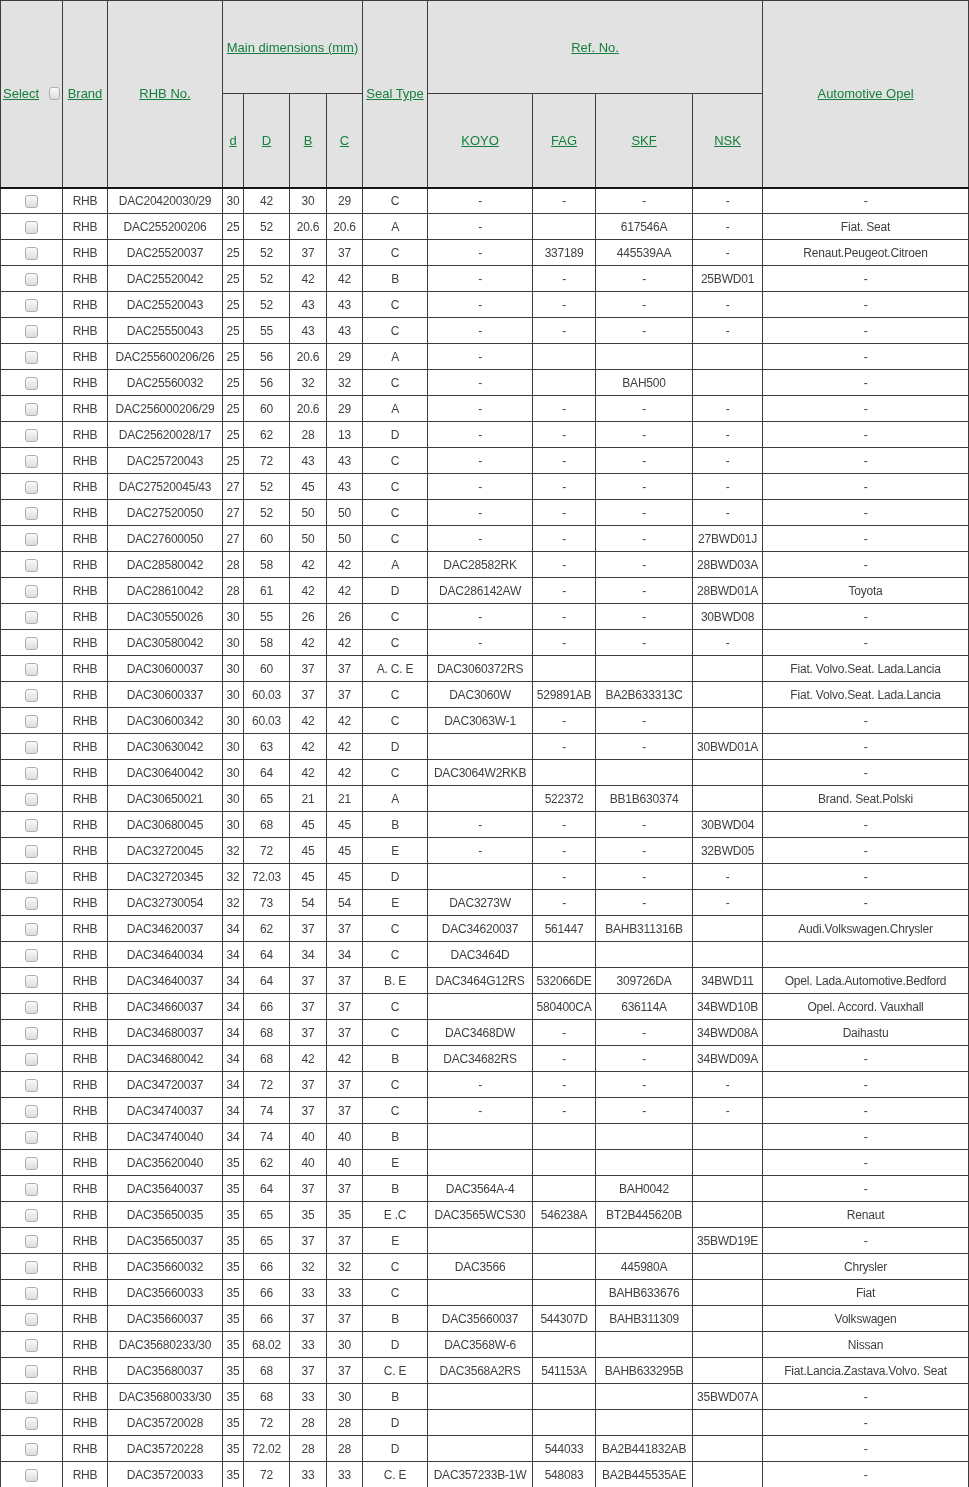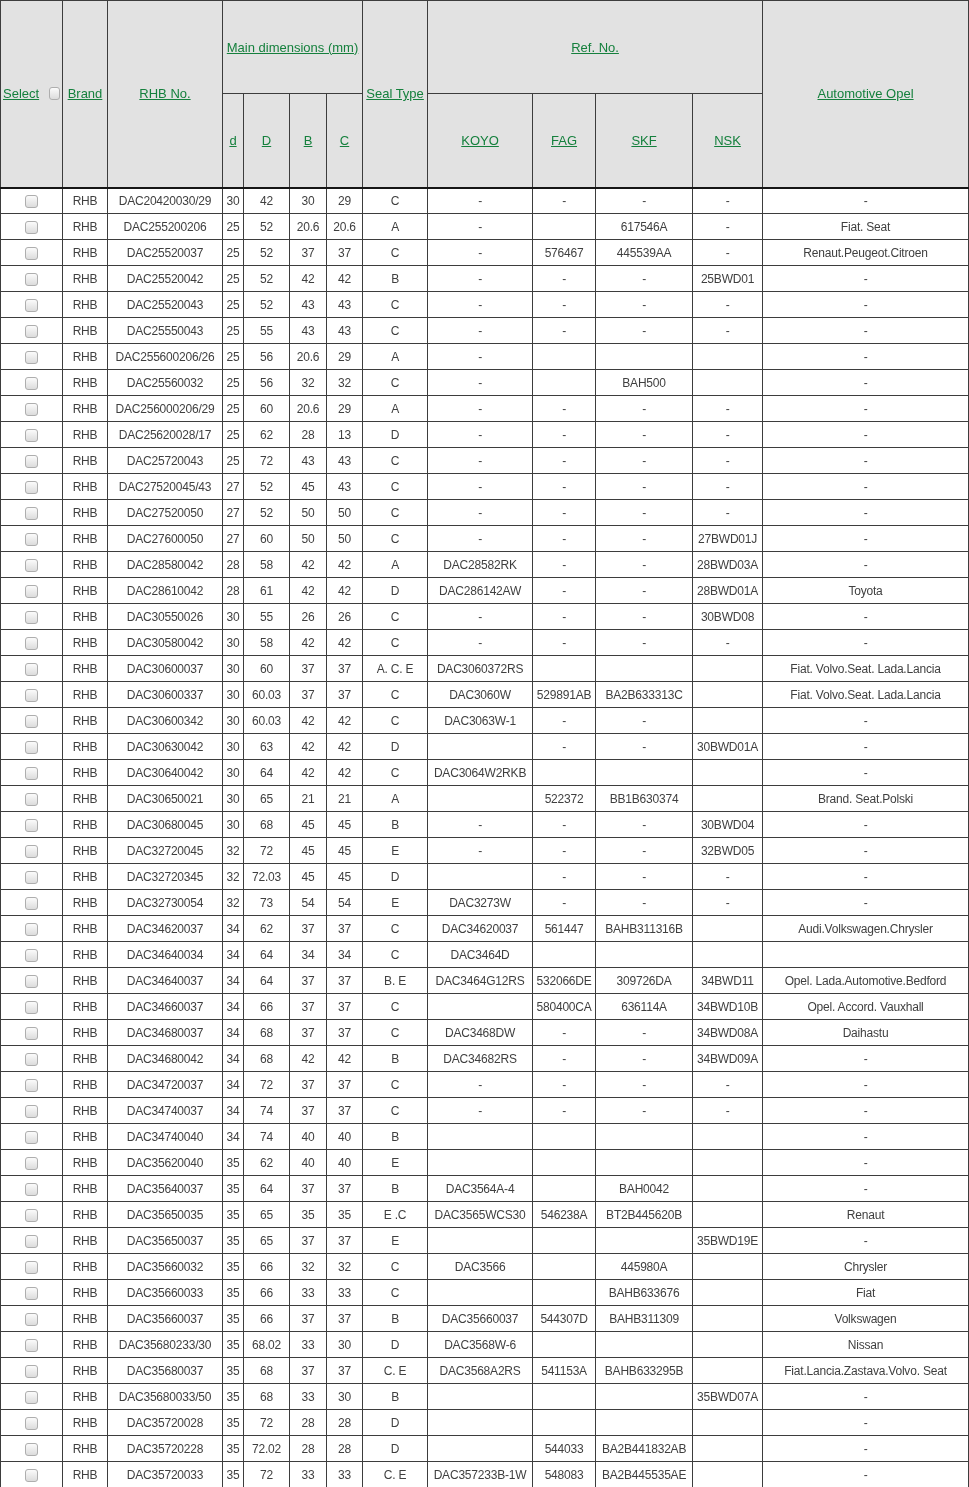--- a/index.html
+++ b/index.html
@@ -132,21 +132,21 @@
       <tr>
         <td><span class="cb"></span></td>
         <td>RHB</td>
         <td>DAC25520037</td>
         <td>25</td>
         <td>52</td>
         <td>37</td>
         <td>37</td>
         <td>C</td>
         <td>-</td>
-        <td>576467</td>
+        <td>337189</td>
         <td>445539AA</td>
         <td>-</td>
         <td>Renaut.Peugeot.Citroen</td>
       </tr>
       <tr>
         <td><span class="cb"></span></td>
         <td>RHB</td>
         <td>DAC25520042</td>
         <td>25</td>
         <td>52</td>
@@ -785,21 +785,21 @@
         <td>C. E</td>
         <td>DAC3568A2RS</td>
         <td>541153A</td>
         <td>BAHB633295B</td>
         <td></td>
         <td>Fiat.Lancia.Zastava.Volvo. Seat</td>
       </tr>
       <tr>
         <td><span class="cb"></span></td>
         <td>RHB</td>
-        <td>DAC35680033/50</td>
+        <td>DAC35680033/30</td>
         <td>35</td>
         <td>68</td>
         <td>33</td>
         <td>30</td>
         <td>B</td>
         <td></td>
         <td></td>
         <td></td>
         <td>35BWD07A</td>
         <td>-</td>

